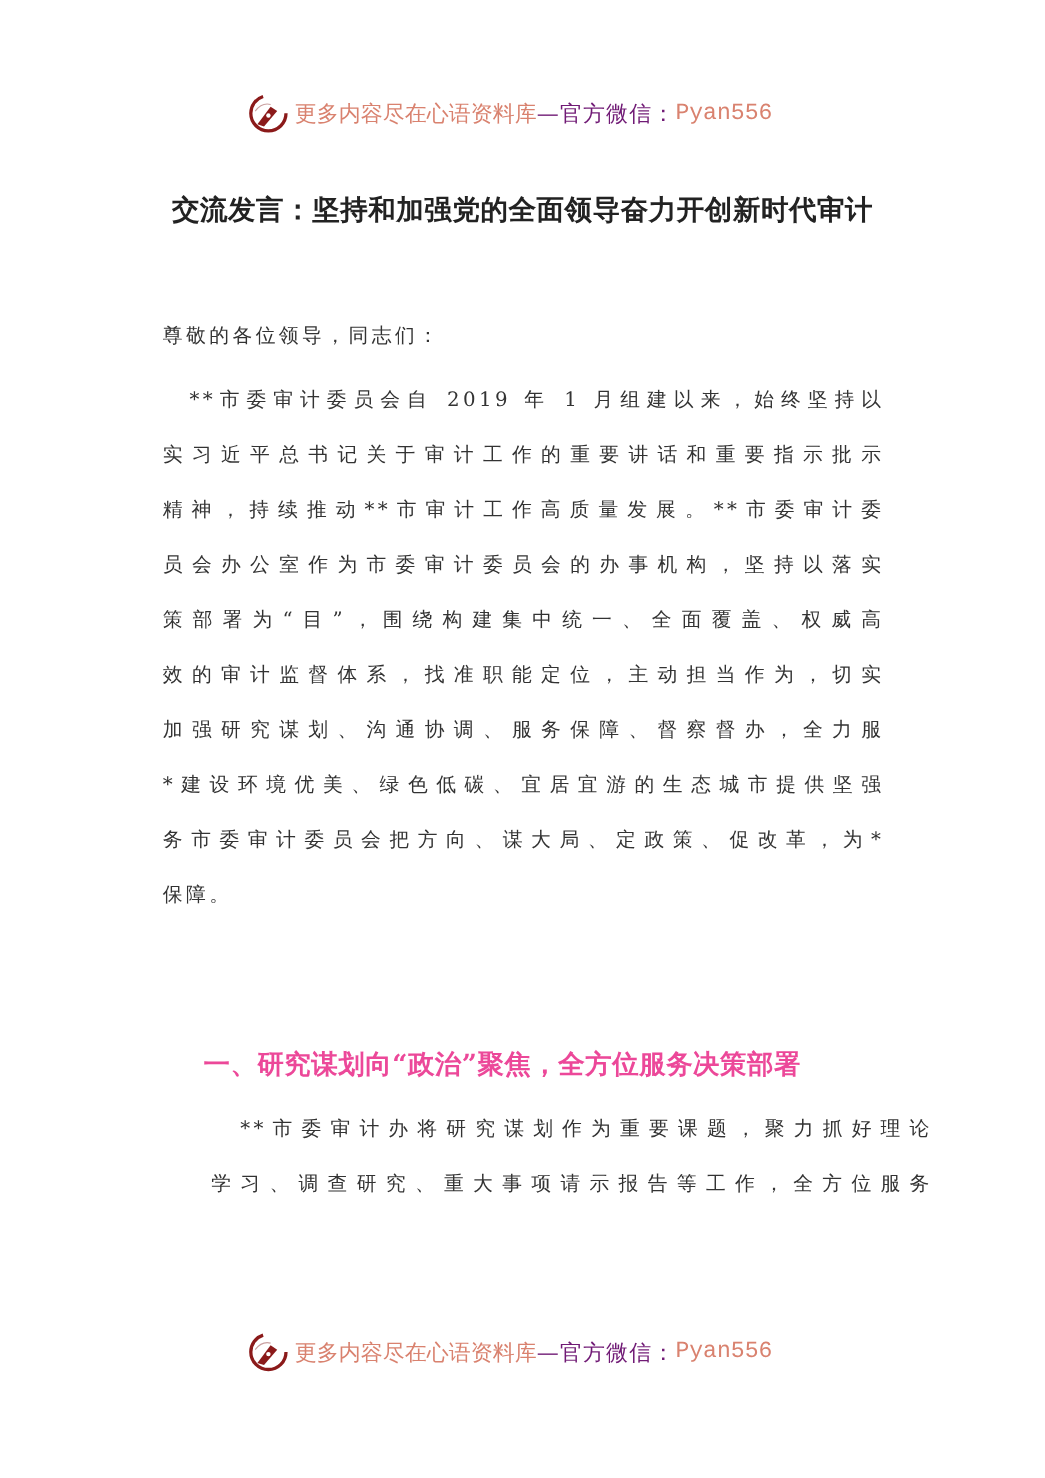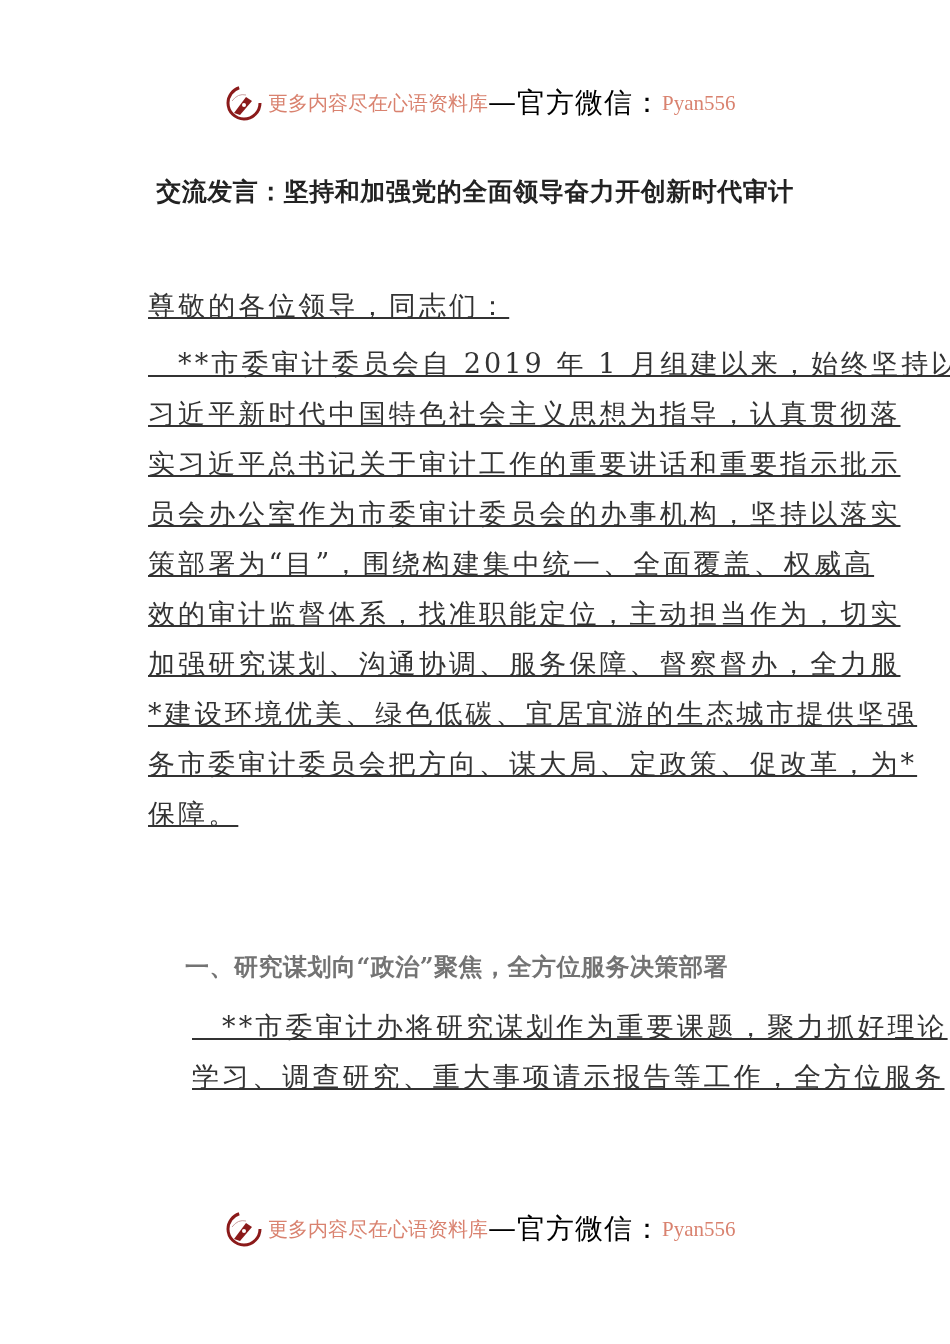--- a/index.html
+++ b/index.html
@@ -3,31 +3,31 @@
 <meta charset="utf-8">
 <style>
   html, body { margin: 0; padding: 0; background: #ffffff; }
   body { width: 950px; height: 1344px; position: relative; overflow: hidden;
          font-family: "DejaVu Serif", "Liberation Serif", serif; color: #333333; }
   .watermark { position: absolute; left: 224px; height: 44px; display: flex; align-items: center; }
   .watermark.top { top: 81px; }
   .watermark.bottom { top: 1207px; }
   .wm-logo { width: 40px; height: 40px; margin-right: 4px; }
   .wm-text-a { font-family: Liberation Mono, monospace; font-size: 20px; color: #d9826f; letter-spacing: 0px; }
-  .wm-text-b { font-family: "DejaVu Serif", serif; font-size: 28px; color: #000000; letter-spacing: 1px; }
-  .wm-text-c { font-family: Liberation Serif, serif; font-size: 21px; color: #d9826f; }
+  .wm-text-b { font-family: "DejaVu Serif", serif; font-size: 20px; color: #701a75; letter-spacing: 1px; }
+  .wm-text-c { font-family: Liberation Mono, monospace; font-size: 21px; color: #d9826f; }
   .doc-title { position: absolute; left: 148px; width: 654px; text-align: center;
                font-size: 25px; font-weight: bold; color: #222; line-height: 56px; top: 164px; letter-spacing: 0.5px; font-family: Liberation Serif, serif; }
-  .p { position: absolute; left: 148px; width: 656px; font-size: 27px; line-height: 50px; color: #333;
-       text-align: justify; text-align-last: justify; text-decoration: underline; }
+  .p { position: absolute; left: 148px; width: 656px; font-size: 18px; line-height: 50px; color: #333;
+       text-align: justify; text-align-last: justify; }
   .p .ln { display: block; height: 50px; white-space: nowrap; letter-spacing: 3.1px; }
   .p .ln.last { text-align-last: left; }
   .greeting { top: 281px; letter-spacing: 1px; }
   .para1 { top: 339px; }
-  .heading1 { position: absolute; left: 185px; top: 942px; font-size: 24px; font-weight: bold; color: #737373; line-height: 50px; letter-spacing: 0.5px; }
+  .heading1 { position: absolute; left: 185px; top: 942px; font-size: 24px; font-weight: bold; color: #ec4899; line-height: 50px; letter-spacing: 0.5px; }
   .para2 { top: 1002px; margin-left: 44px; }
 </style>
 </head>
 <body>
 
 <div class="watermark top">
   <svg class="wm-logo" viewBox="0 0 40 40">
     <circle cx="20" cy="20" r="16" fill="none" stroke="#8b1a1a" stroke-width="3" stroke-dasharray="70 30"></circle>
     <path d="M10 30 L22 14 L28 18 L16 32 Z" fill="#8b1a1a"></path>
     <circle cx="20" cy="22" r="2" fill="#fff"></circle>
@@ -41,22 +41,22 @@
 <div class="doc-title">
   <div>交流发言：坚持和加强党的全面领导奋力开创新时代审计</div>
 </div>
 
 <div class="p greeting">
   <span class="ln last">尊敬的各位领导，同志们：</span>
 </div>
 
 <div class="p para1">
   <span class="ln">　**市委审计委员会自 2019 年 1 月组建以来，始终坚持以</span>
-  <span class="ln">习近平新时代中国特色社会主义思想为指导，认真贯彻落</span>
   <span class="ln">实习近平总书记关于审计工作的重要讲话和重要指示批示</span>
+  <span class="ln">精神，持续推动**市审计工作高质量发展。**市委审计委</span>
   <span class="ln">员会办公室作为市委审计委员会的办事机构，坚持以落实</span>
   <span class="ln">策部署为“目”，围绕构建集中统一、全面覆盖、权威高</span>
   <span class="ln">效的审计监督体系，找准职能定位，主动担当作为，切实</span>
   <span class="ln">加强研究谋划、沟通协调、服务保障、督察督办，全力服</span>
   <span class="ln">*建设环境优美、绿色低碳、宜居宜游的生态城市提供坚强</span>
   <span class="ln">务市委审计委员会把方向、谋大局、定政策、促改革，为*</span>
   <span class="ln last">保障。</span>
 </div>
 
 <div class="heading1">一、研究谋划向“政治”聚焦，全方位服务决策部署</div>

